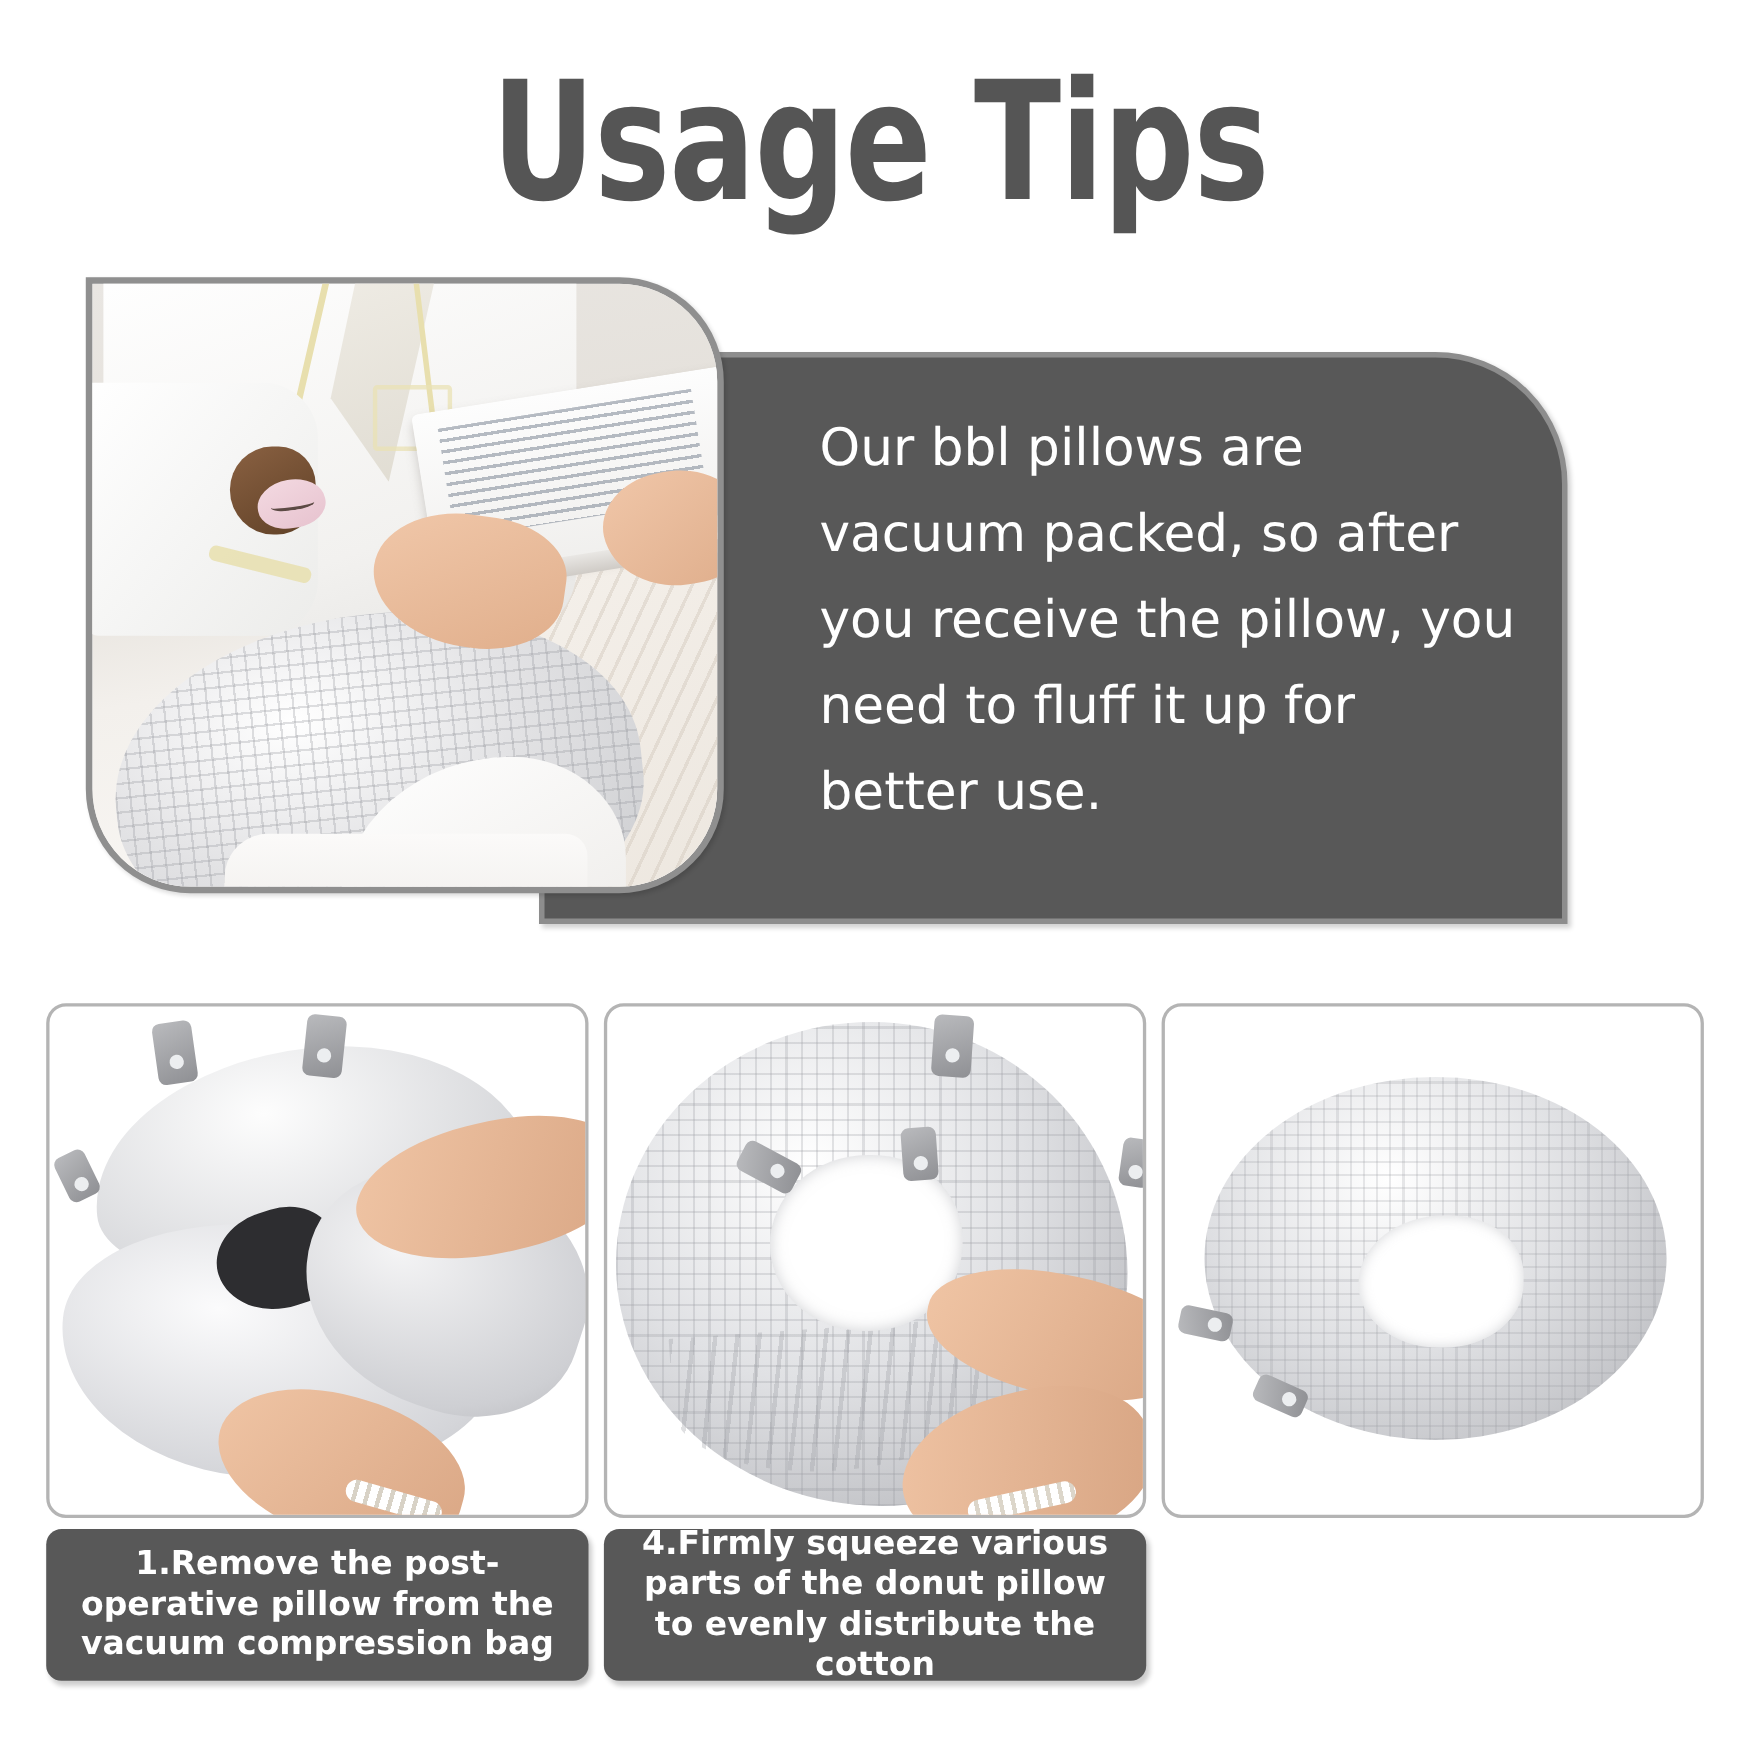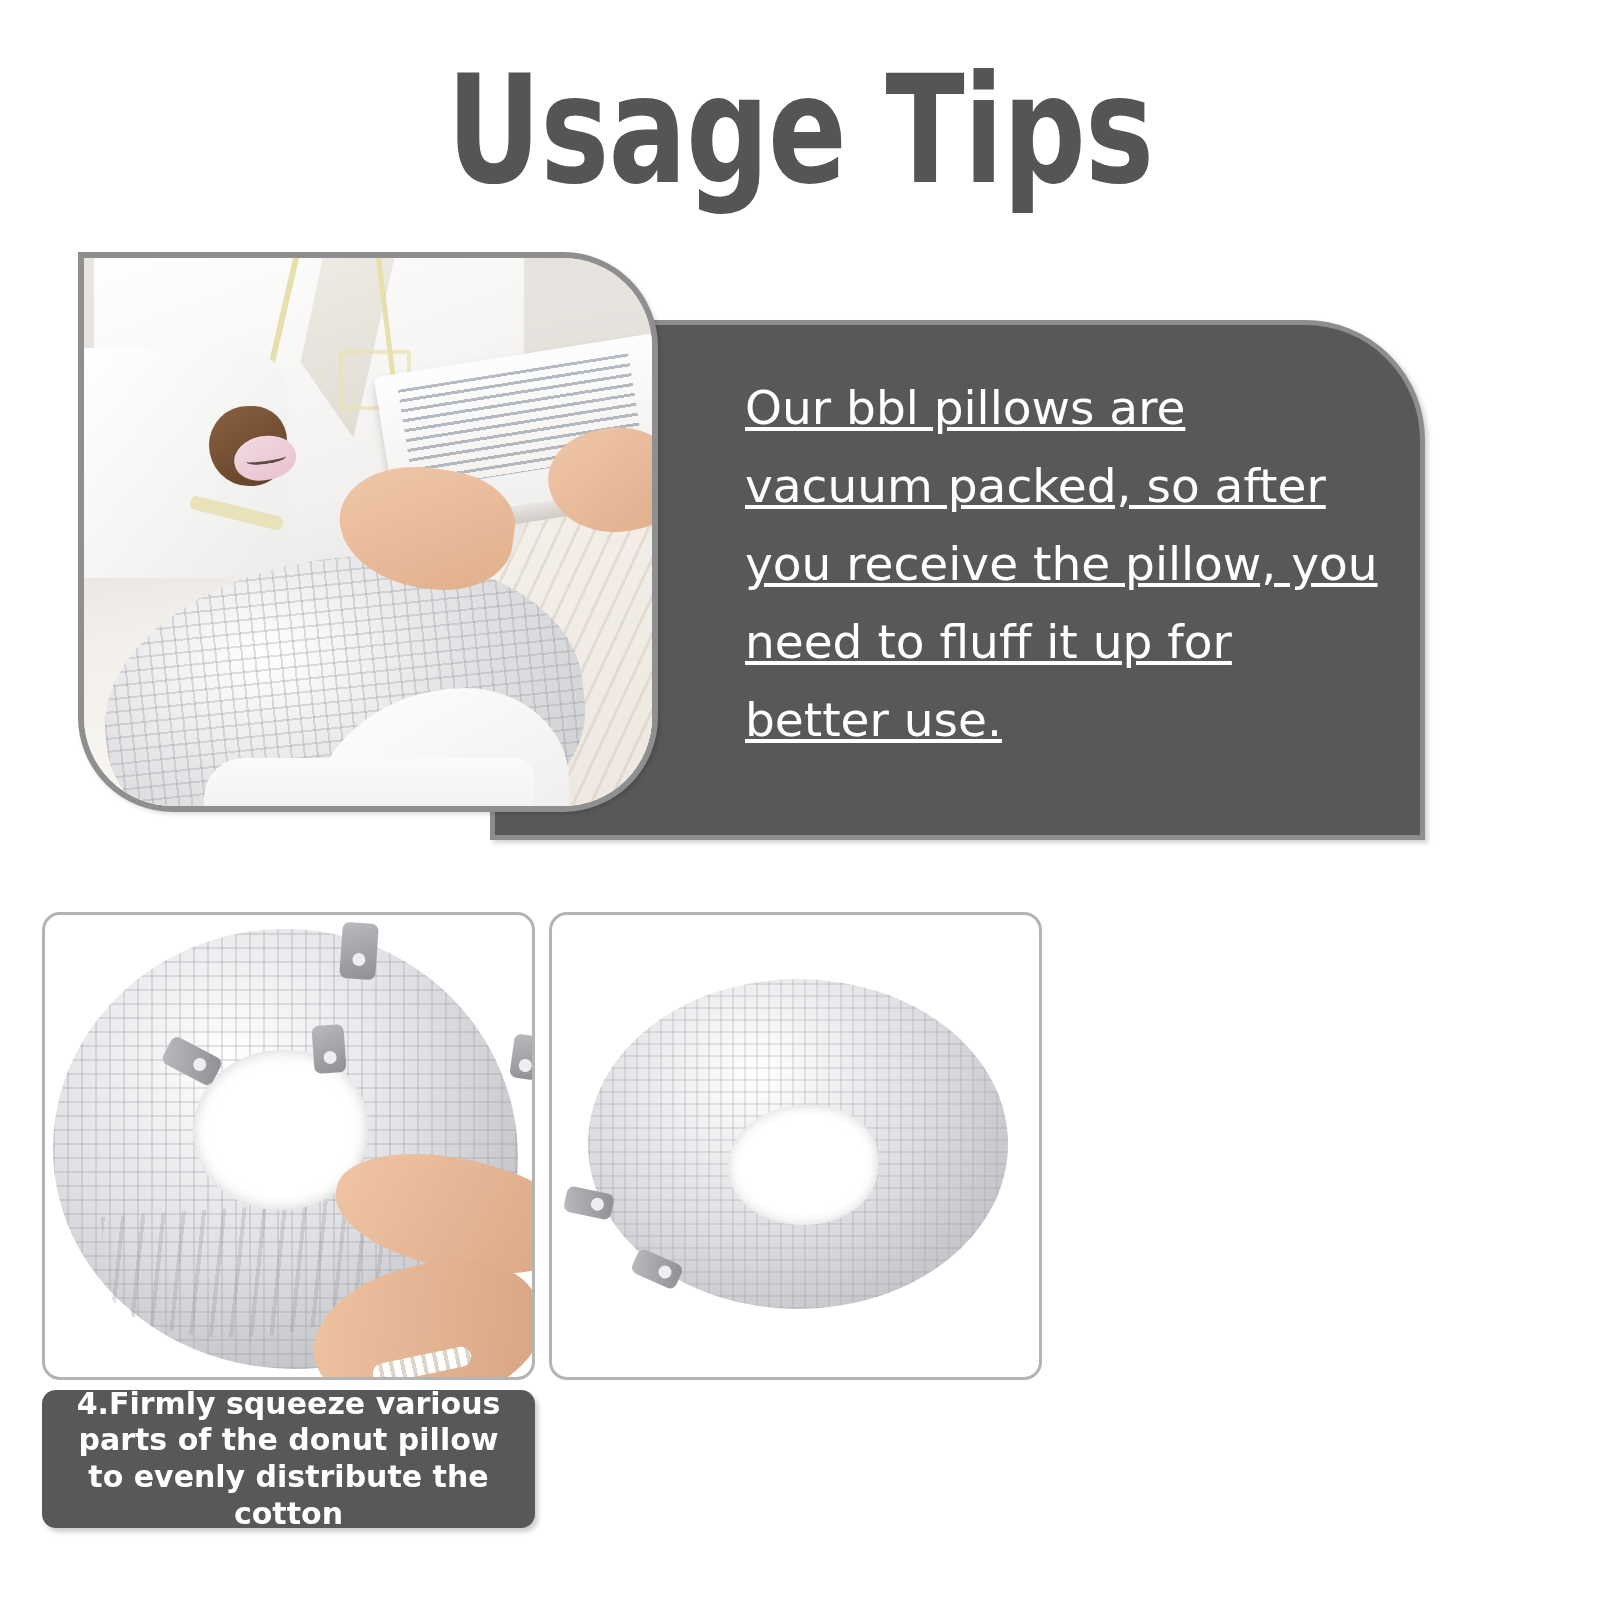--- a/index.html
+++ b/index.html
@@ -47,21 +47,20 @@
   }
   .text-panel .body-copy{
     position:absolute;
     left:250px; top:44px;
     width:640px;
     color:#ffffff;
     font-size:47px;
     line-height:1.66;
     font-weight:normal;
     font-family:"DejaVu Sans","Liberation Sans", sans-serif;
-    text-decoration:underline;
   }
 
   
   .hero-frame{
     position:absolute;
     left:78px; top:252px;
     width:580px; height:560px;
     border:6px solid #8f8f8f;
     border-radius:0 95px 95px 95px;
     overflow:hidden;
@@ -258,20 +257,35 @@
       <div class="h-knee"></div>
       <div class="h-leg"></div>
       <div class="h-book"></div>
       <div class="h-hand-l"></div>
       <div class="h-hand-r"></div>
     </div>
   </div>
 
   <div class="steps">
 
+    <div class="step">
+      <div class="step-photo">
+        <div class="p1-top"></div>
+        <div class="p1-bot"></div>
+        <div class="p1-gap"></div>
+        <div class="p1-arm"></div>
+        <div class="tab p1-t1"></div>
+        <div class="tab p1-t2"></div>
+        <div class="tab p1-t3"></div>
+        <div class="p1-hand1"></div>
+        <div class="p1-hand2"></div>
+        <div class="p1-bracelet"></div>
+      </div>
+      <div class="step-cap">1.Remove the post-operative pillow from the vacuum compression bag</div>
+    </div>
 
     <div class="step">
       <div class="step-photo">
         <div class="p2-ring"></div>
         <div class="p2-pleat"></div>
         <div class="p2-hole"></div>
         <div class="tab p2-t1"></div>
         <div class="tab p2-t2"></div>
         <div class="tab p2-t3"></div>
         <div class="tab p2-t4"></div>

